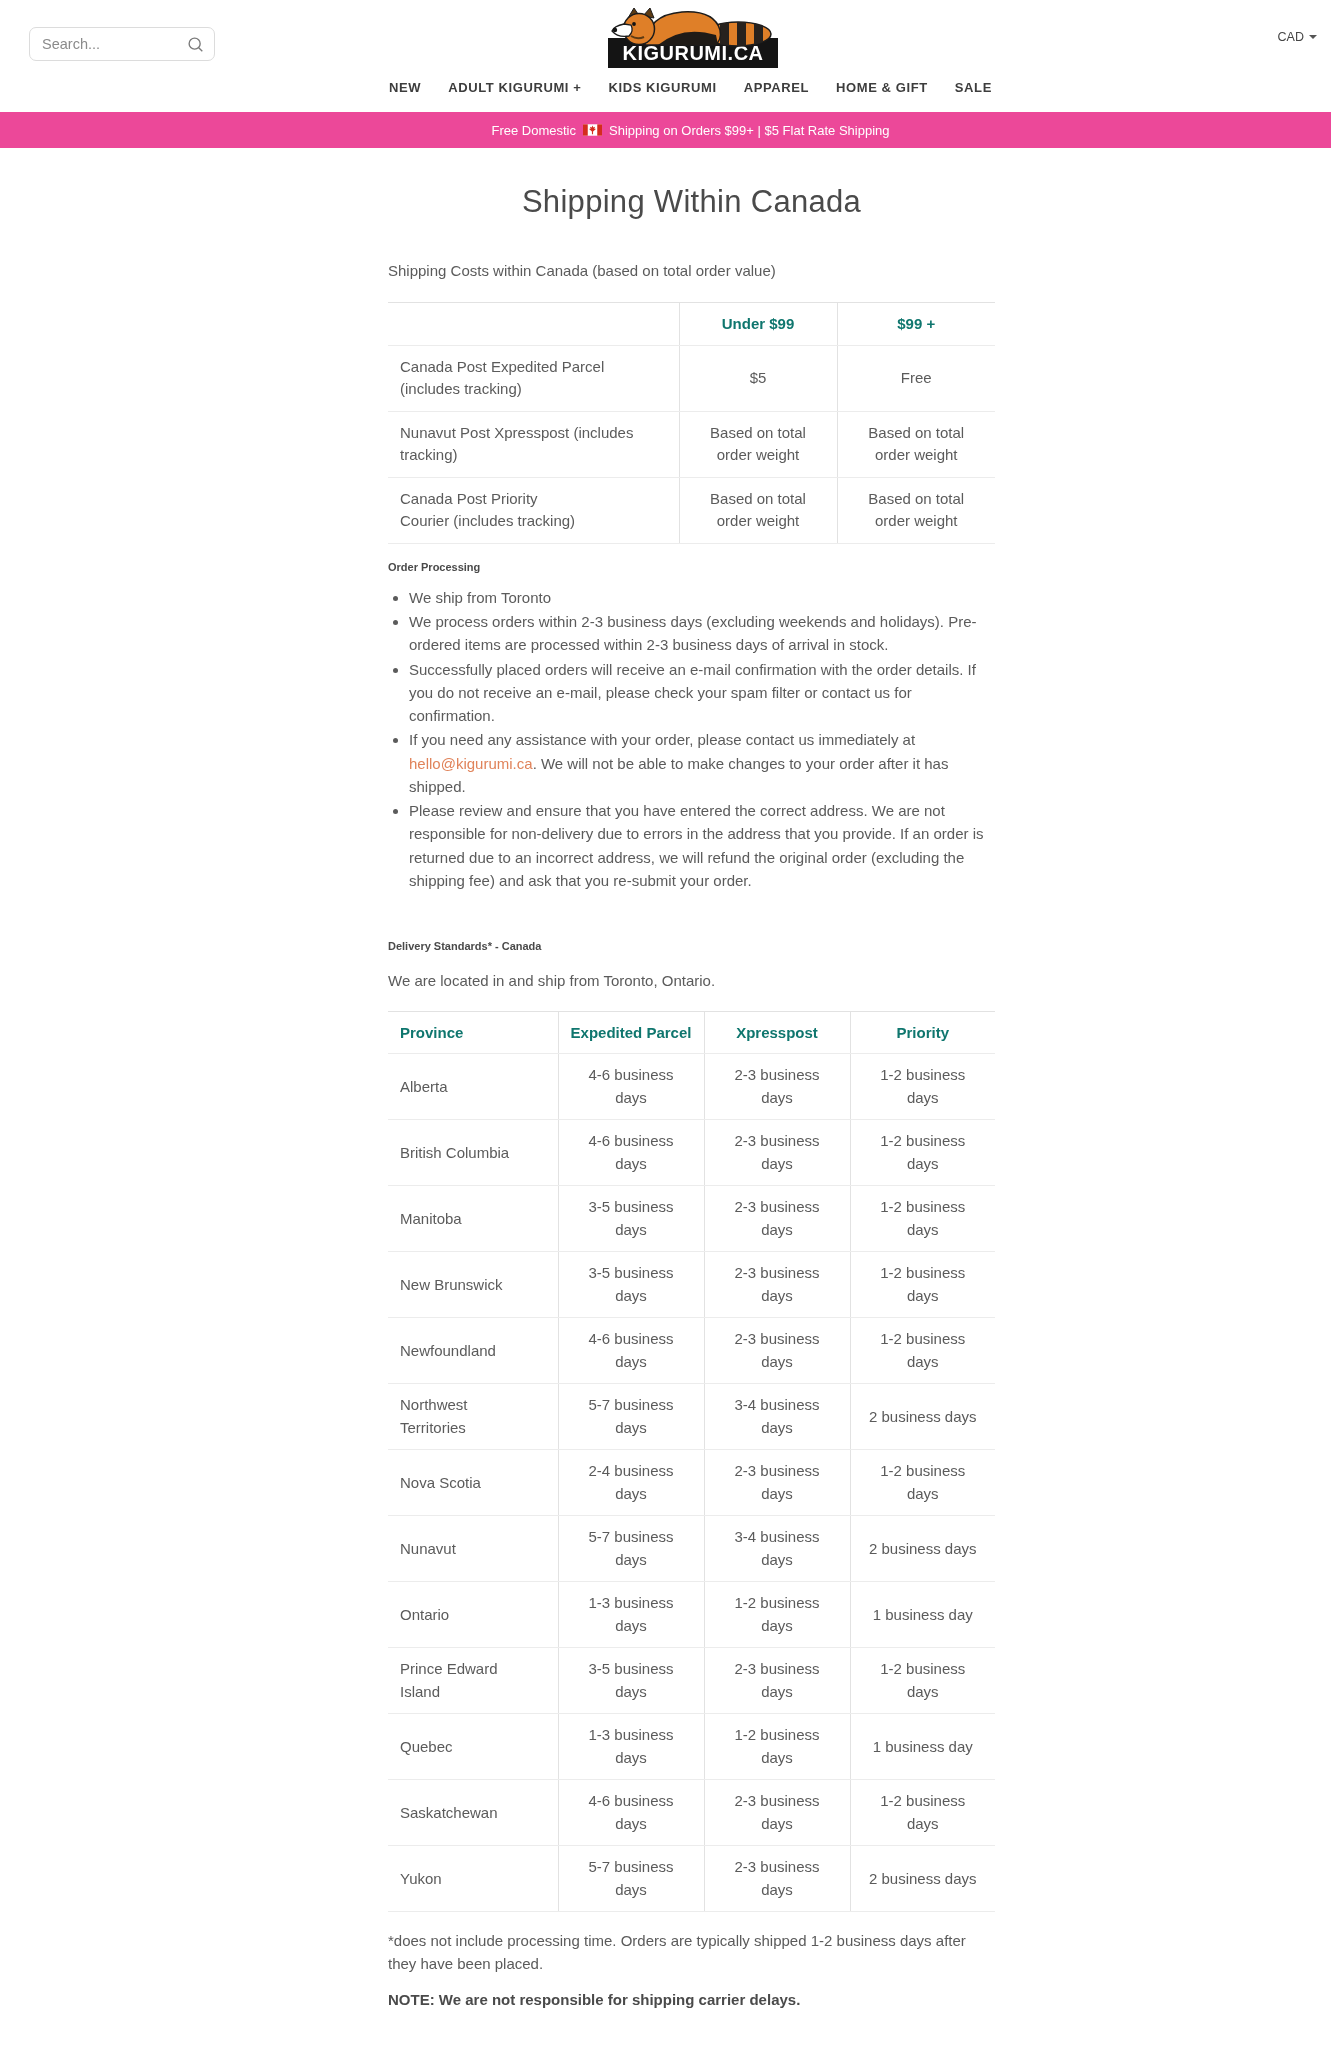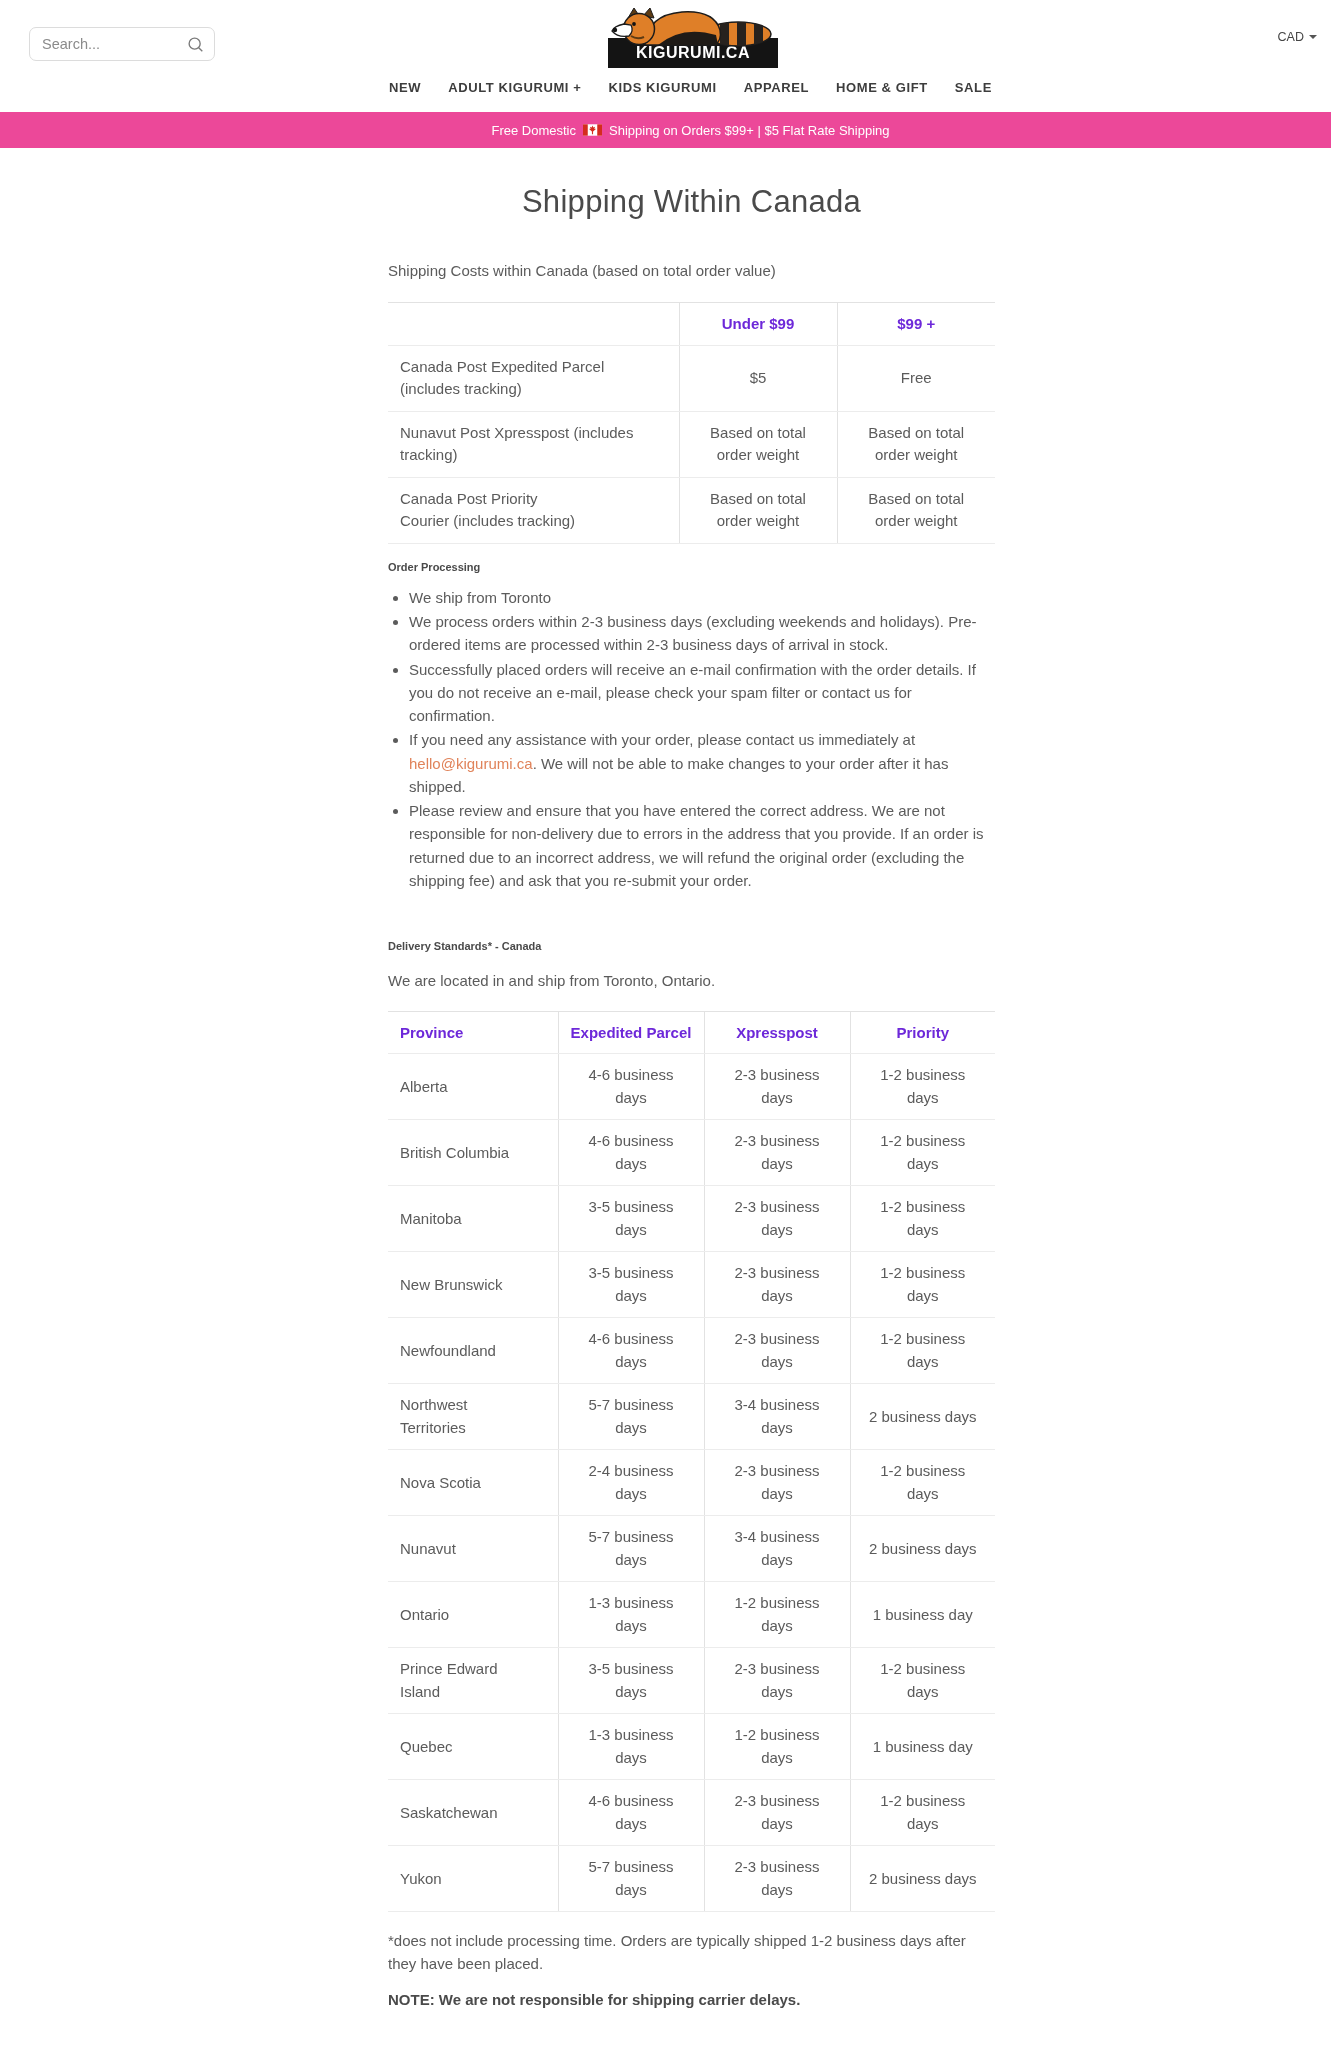--- a/index.html
+++ b/index.html
@@ -20,21 +20,21 @@
     border:none; outline:none; flex:1; min-width:0;
     font-size:14.5px; color:#555; font-family:inherit; background:transparent;
   }
   .search-wrap input::placeholder { color:#8b8b8b; }
   .search-btn { background:none; border:none; padding:0; cursor:pointer; display:flex; }
   .logo-wrap { position:absolute; left:600px; top:5px; width:182px; height:64px; cursor:pointer; }
   .logo-bar {
     position:absolute; left:8px; right:4px; top:33px; height:30px;
     background:#141414; display:flex; align-items:center; justify-content:center;
   }
-  .logo-bar span { color:#fff; font-weight:bold; font-size:16px; letter-spacing:0.5px; }
+  .logo-bar span { color:#fff; font-weight:bold; font-size:20px; letter-spacing:0.5px; }
   .panda-svg { position:absolute; left:0; top:0; pointer-events:none; }
   .currency {
     position:absolute; right:14px; top:30px; font-size:12.5px; color:#454545;
     cursor:pointer; display:flex; align-items:center; gap:5px;
   }
   .caret {
     width:0; height:0; border:4px solid transparent; border-top-color:#555;
     display:inline-block; margin-top:4px;
   }
   .main-nav {
@@ -54,21 +54,21 @@
   
   .content { width:607px; margin-left:388px; }
   .page-title {
     margin:36px 0 0; text-align:center; font-size:31px; font-weight:400;
     color:#4a4a4a; letter-spacing:0.3px; line-height:1.15;
   }
   .intro { margin:40px 0 0; line-height:1.5; }
   table { border-collapse:collapse; width:100%; table-layout:fixed; }
   .cost-table { margin-top:20px; border-top:1px solid #e2e2e2; border-bottom:1px solid #ececec; }
   th {
-    font-weight:bold; color:#6d28d9; padding:10px 8px; text-align:center;
+    font-weight:bold; color:#0f766e; padding:10px 8px; text-align:center;
     border-bottom:1px solid #ececec; line-height:1.45; vertical-align:middle;
   }
   td {
     padding:10px 16px; text-align:center; vertical-align:middle;
     border-bottom:1px solid #ececec; line-height:1.5;
   }
   .cost-table th + th, .cost-table td + td,
   .delivery-table th + th, .delivery-table td + td { border-left:1px solid #e2e2e2; }
   .cost-table .svc { text-align:left; padding:10px 12px; white-space:pre-line; }
   .section-heading { margin:17px 0 0; font-size:11px; font-weight:bold; color:#4a4a4a; }

